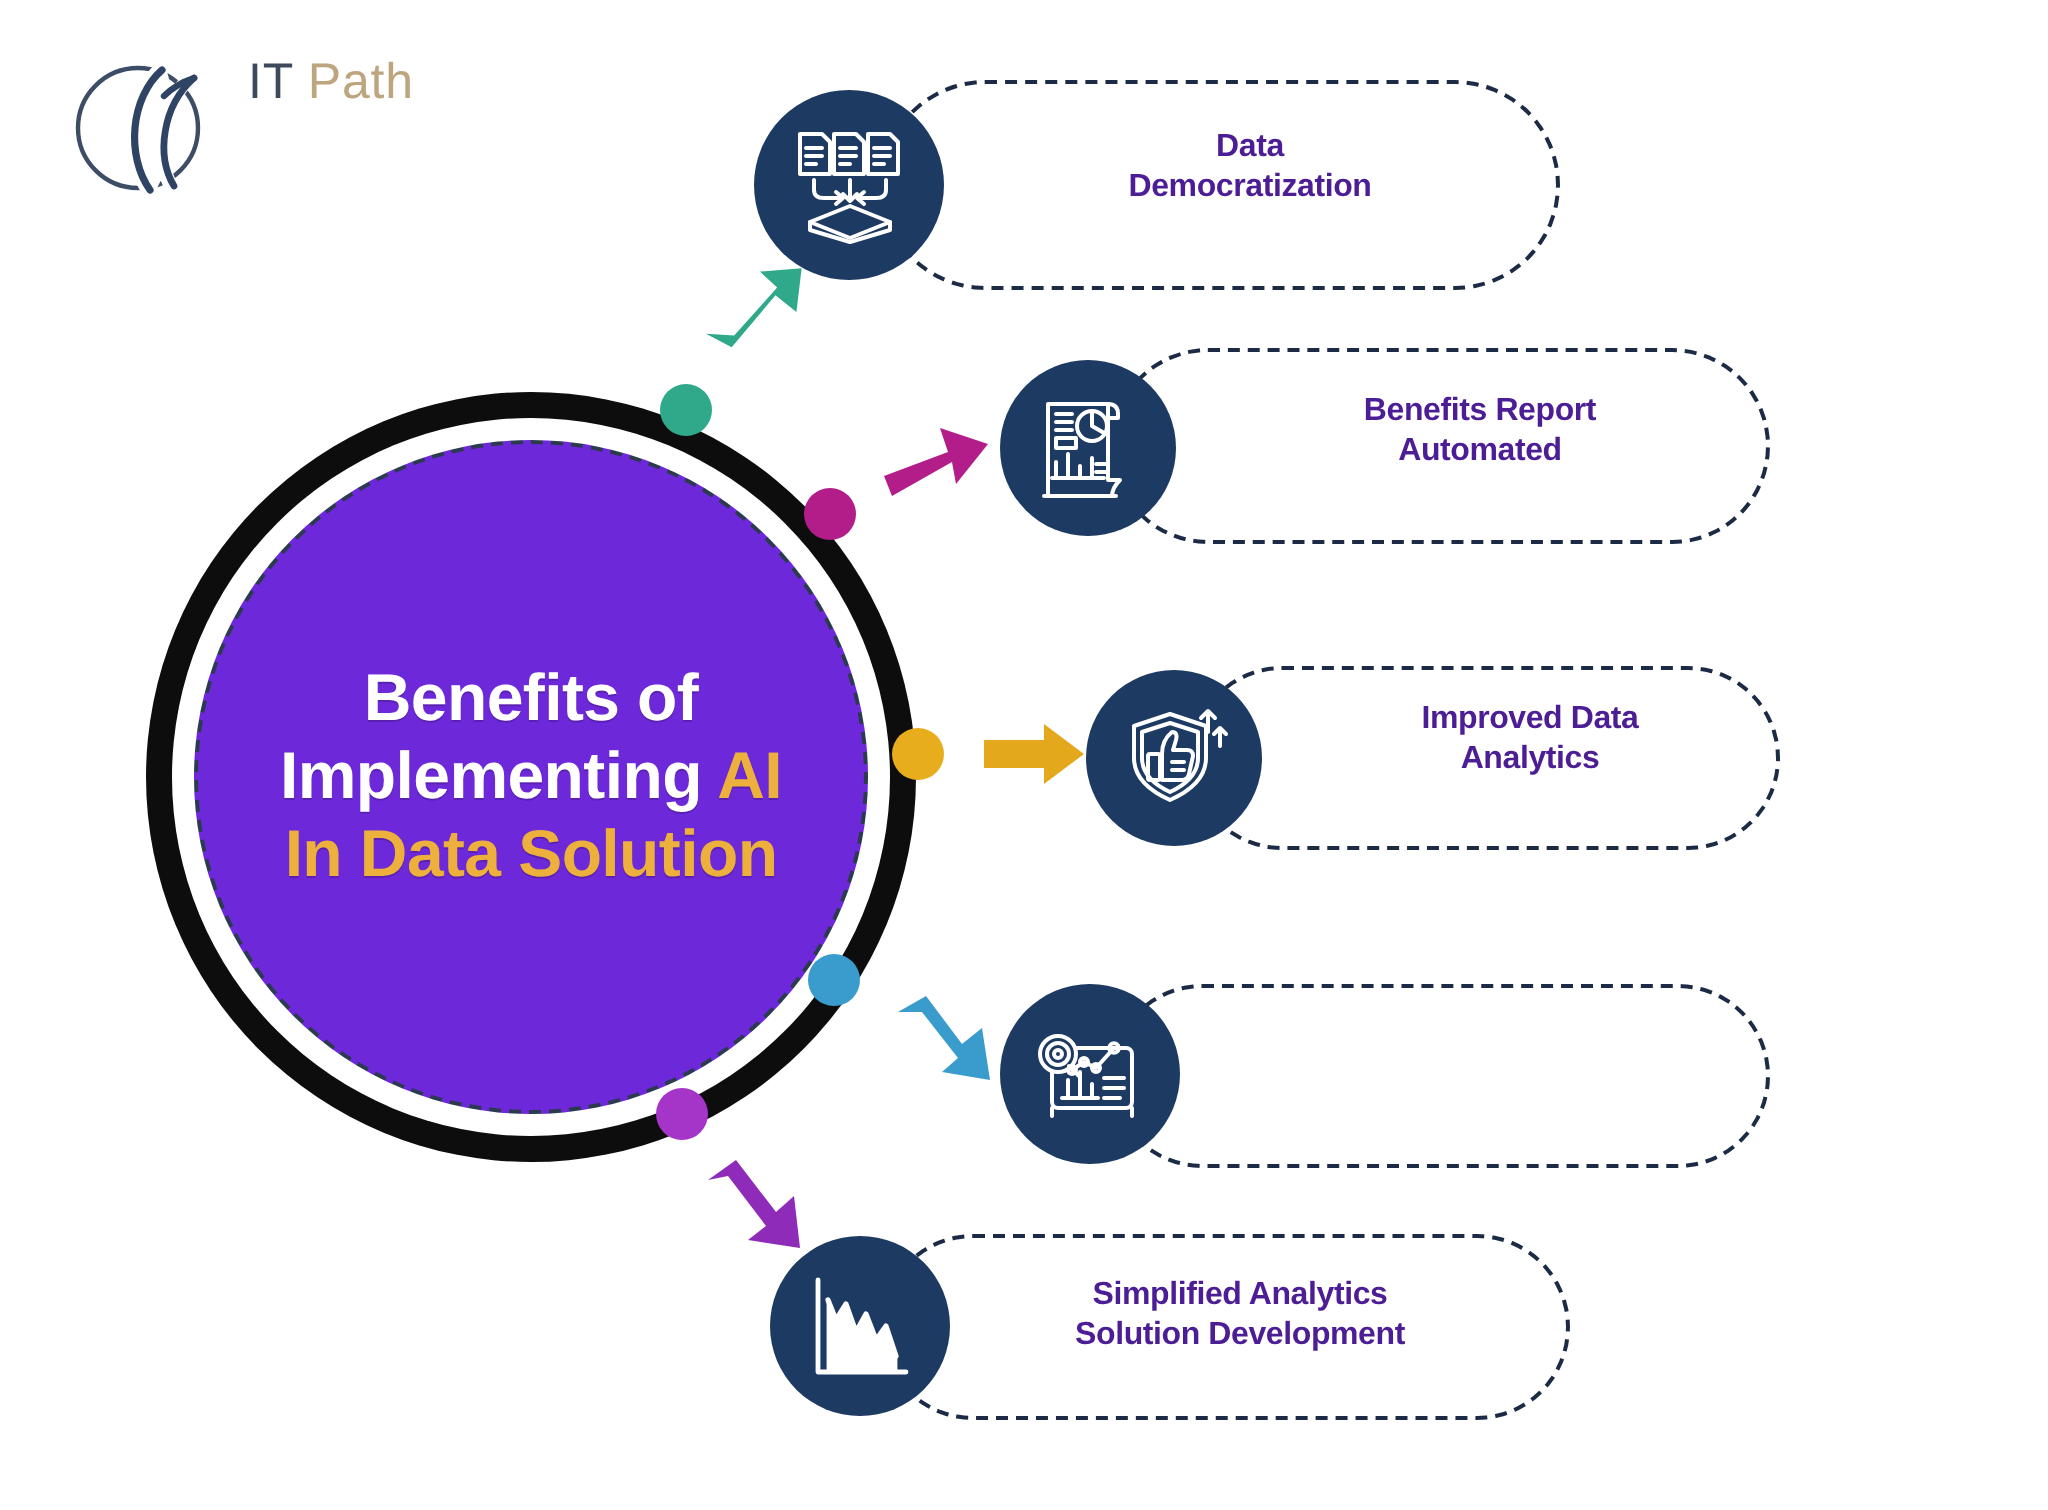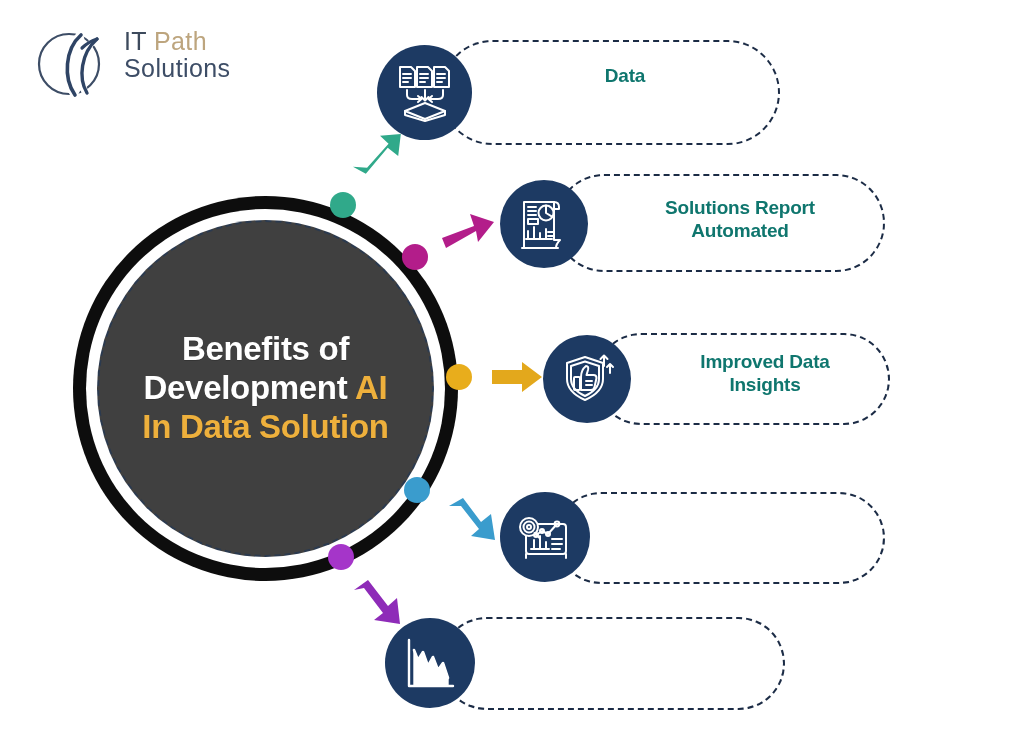--- a/index.html
+++ b/index.html
@@ -27,21 +27,21 @@
     position: absolute; inset: 0; border-radius: 50%;
     background: #0d0d0d;
   }
   .hub-white {
     position: absolute; left: 13px; top: 13px; right: 13px; bottom: 13px;
     border-radius: 50%; background: #ffffff;
   }
   .hub-inner {
     position: absolute; left: 24px; top: 24px; right: 24px; bottom: 24px;
     border-radius: 50%;
-    background: #404040;
+    background: #6d28d9;
     border: 2px dashed #2b3a4f;
     display: flex; align-items: center; justify-content: center;
   }
   .hub-title {
     text-align: center; color: #ffffff;
     font-size: 33px; font-weight: 700; line-height: 1.18;
     letter-spacing: -0.3px; padding: 0 8px;
     text-shadow: 0 1px 0 rgba(0,0,0,.18);
   }
   .hub-title .accent { color: #eeb03c; margin-top: 11px; }
@@ -61,23 +61,23 @@
     background: #ffffff;
   }
   .icon-circle {
     position: absolute;
     border-radius: 50%;
     background: #1d3a63;
     display: flex; align-items: center; justify-content: center;
   }
   .row-label {
     position: absolute;
-    color: #0f766e;
+    color: #4c1d95;
     font-weight: 700;
-    font-size: 19px;
+    font-size: 16px;
     line-height: 1.22;
     text-align: center;
     letter-spacing: -0.2px;
   }
 </style>
 </head>
 <body>
 
 <div id="stage">
 
@@ -89,33 +89,30 @@
         <path d="M47 7 C31 21 29 50 41 67" fill="none" stroke="#2f4465" stroke-width="3.6" stroke-linecap="round"></path>
         <path d="M62 10 C46 24 43 50 52 66" fill="none" stroke="#ffffff" stroke-width="7" stroke-linecap="round"></path>
         <path d="M63 11 C47 25 44 50 53 65" fill="none" stroke="#2f4465" stroke-width="3.4" stroke-linecap="round"></path>
         <path d="M63 11 C57 13 52 16 48 20" fill="none" stroke="#2f4465" stroke-width="3.2" stroke-linecap="round"></path>
       </svg>
     </div>
     <div class="logo-text">
       <div class="logo-line1">
         <span class="lg-it">IT </span><span class="lg-path">Path</span>
       </div>
-      <div class="logo-line2">
-        <span class="lg-sol">Solutions</span>
-      </div>
     </div>
   </div>
 
   <div class="hub">
     <div class="hub-black"></div>
     <div class="hub-white"></div>
     <div class="hub-inner">
       <div class="hub-title">
         <span>Benefits of</span><br>
-        <span>Development </span><span class="accent">AI</span><br>
+        <span>Implementing </span><span class="accent">AI</span><br>
         <span class="accent">In Data Solution</span>
       </div>
     </div>
   </div>
 
   <div class="node-dot" style="left:330px; top:192px; background:#30a98a;"></div>
   <div class="node-dot" style="left:402px; top:244px; background:#b31d8a;"></div>
   <div class="node-dot" style="left:446px; top:364px; background:#e8ad1c;"></div>
   <div class="node-dot" style="left:404px; top:477px; background:#3a9ccd;"></div>
   <div class="node-dot" style="left:328px; top:544px; background:#a535c9;"></div>
@@ -166,61 +163,62 @@
         <path d="M26.5 34 l3.5 3.5 l3.5 -3.5"></path>
         <path d="M48 27 v5 q0 4 -5 4 h-9"></path>
         <path d="M37 33 l-3.5 3 l3.5 3"></path>
         <path d="M30 40 L50 48 L30 56 L10 48 Z"></path>
         <path d="M10 48 v4 L30 58 L50 52 v-4"></path>
       </g>
     </svg>
   </div>
   <div class="row-label" style="left:480px; top:64px; width:290px;">
     <span>Data</span><br>
+    <span>Democratization</span>
   </div>
 
   <div class="pill" style="left:555px; top:174px; width:330px; height:98px;"></div>
   <div class="icon-circle" style="left:500px; top:180px; width:88px; height:88px;">
     <svg width="56" height="56" viewBox="0 0 56 56">
       <g fill="none" stroke="#ffffff" stroke-width="2" stroke-linejoin="round" stroke-linecap="round">
         <path d="M8 6 h30 v38 h6 q-4 4 -4 8 h-32 z"></path>
         <path d="M38 6 q5 0 5 5 v2 h-5"></path>
         <path d="M6 52 h36"></path>
         <circle cx="30" cy="17" r="7.5"></circle>
         <path d="M30 17 v-7.5 M30 17 l6.5 3.8"></path>
         <path d="M12 11 h8 M12 15 h8 M12 19 h8"></path>
         <rect x="12" y="23" width="10" height="5"></rect>
         <path d="M12 43 v-8 M18 43 v-12 M24 43 v-6 M30 43 v-10"></path>
         <path d="M10 43 h26"></path>
         <path d="M32 36 h6 M32 40 h6"></path>
       </g>
     </svg>
   </div>
   <div class="row-label" style="left:590px; top:196px; width:300px;">
-    <span>Solutions Report</span><br>
+    <span>Benefits Report</span><br>
     <span>Automated</span>
   </div>
 
   <div class="pill" style="left:595px; top:333px; width:295px; height:92px;"></div>
   <div class="icon-circle" style="left:543px; top:335px; width:88px; height:88px;">
     <svg width="56" height="56" viewBox="0 0 56 56">
       <g fill="none" stroke="#ffffff" stroke-width="2" stroke-linejoin="round" stroke-linecap="round">
         <path d="M26 6 L44 12 v16 q0 13 -18 21 Q8 41 8 28 V12 Z"></path>
         <path d="M26 10.5 L40 15 v13 q0 10.5 -14 17 Q12 38.5 12 28 V15 Z"></path>
         <path d="M22 26 q0 -7 5 -11 q3 0 2 4 l-1.5 5 h7 q3 0 3 3 l-2 9 q-0.6 3 -3.5 3 h-10 z"></path>
         <rect x="15" y="26" width="6" height="13" rx="1"></rect>
         <path d="M27 30 h6 M27 34 h6"></path>
         <path d="M45 5 v10 M41.5 8 l3.5 -3.5 l3.5 3.5"></path>
         <path d="M51 13 v9 M48 16 l3 -3 l3 3"></path>
       </g>
     </svg>
   </div>
   <div class="row-label" style="left:630px; top:350px; width:270px;">
     <span>Improved Data</span><br>
-    <span>Insights</span>
+    <span>Analytics</span>
   </div>
 
   <div class="pill" style="left:555px; top:492px; width:330px; height:92px;"></div>
   <div class="icon-circle" style="left:500px; top:492px; width:90px; height:90px;">
     <svg width="58" height="58" viewBox="0 0 58 58">
       <g fill="none" stroke="#ffffff" stroke-width="2" stroke-linejoin="round" stroke-linecap="round">
         <rect x="10" y="16" width="40" height="30" rx="3"></rect>
         <path d="M10 46 v4 M50 46 v4"></path>
         <path d="M18 41 v-9 M24 41 v-13 M30 41 v-7"></path>
         <path d="M15 41 h18"></path>
@@ -241,14 +239,18 @@
   <div class="pill" style="left:440px; top:617px; width:345px; height:93px;"></div>
   <div class="icon-circle" style="left:385px; top:618px; width:90px; height:90px;">
     <svg width="58" height="58" viewBox="0 0 58 58">
       <g fill="none" stroke="#ffffff" stroke-width="2.4" stroke-linejoin="round" stroke-linecap="round">
         <path d="M8 6 v46 h44"></path>
       </g>
       <path d="M13 16 l4 10 l5 -8 l5 14 l5 -9 l5 13 l5 -7 l5 15 v8 h-34 z" fill="#ffffff" stroke="#ffffff" stroke-width="1.4" stroke-linejoin="round"></path>
       <path d="M13 16 l4 10 l5 -8 l5 14 l5 -9 l5 13 l5 -7 l5 15" fill="none" stroke="#ffffff" stroke-width="2.6" stroke-linejoin="round" stroke-linecap="round"></path>
     </svg>
   </div>
+  <div class="row-label" style="left:470px; top:638px; width:300px;">
+    <span>Simplified Analytics</span><br>
+    <span>Solution Development</span>
+  </div>
 
 </div>
 
 </body></html>

